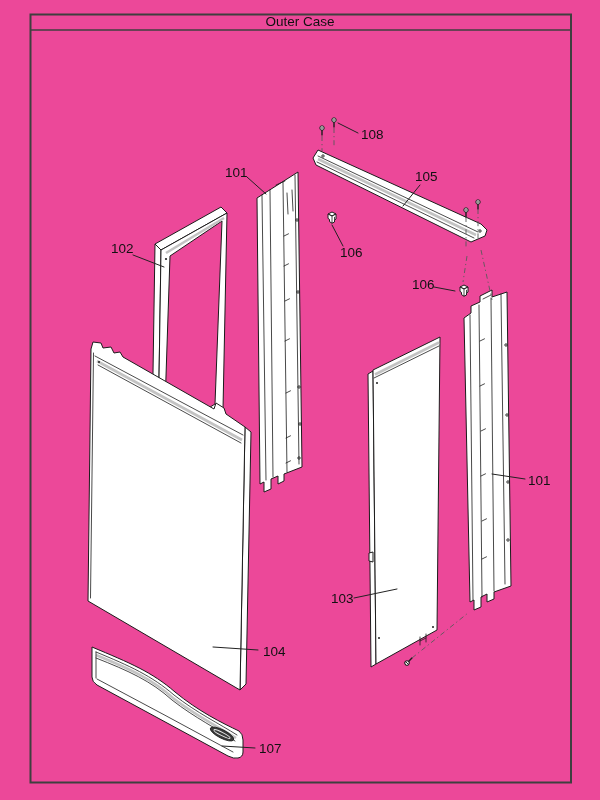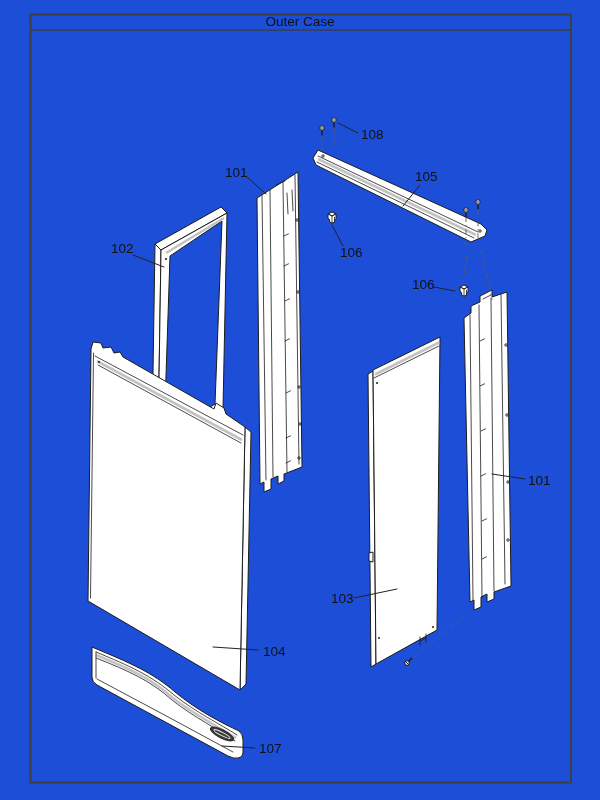--- a/index.html
+++ b/index.html
@@ -1,16 +1,16 @@
 <!DOCTYPE html>
 <html><head>
 <meta charset="utf-8">
 <style>
   html,body{margin:0;padding:0;background:#ffffff;}
-  #page{position:relative;width:600px;height:800px;background:#1d4ed8;overflow:hidden;
+  #page{position:relative;width:600px;height:800px;background:#ec4899;overflow:hidden;
         font-family:"Liberation Sans", sans-serif;}
   svg{position:absolute;left:0;top:0;}
   .face{stroke:#1c1c1c;stroke-width:1;fill:#ffffff;stroke-linejoin:round;}
   .thin{stroke:#1c1c1c;stroke-width:0.8;fill:none;stroke-linecap:round;}
   .shade{fill:none;stroke:#c3c3c3;stroke-width:2.6;stroke-linecap:butt;}
   .dash{stroke:#5a5a5a;stroke-width:0.9;fill:none;stroke-dasharray:5 3 1.2 3;}
   .leader{stroke:#222222;stroke-width:1;fill:none;stroke-linecap:round;}
   .lbl{font-family:"Liberation Sans", sans-serif;font-size:13.5px;fill:#111111;}
   .hole{fill:none;stroke:#1c1c1c;stroke-width:0.9;}
   .dot{fill:#1c1c1c;stroke:none;}

